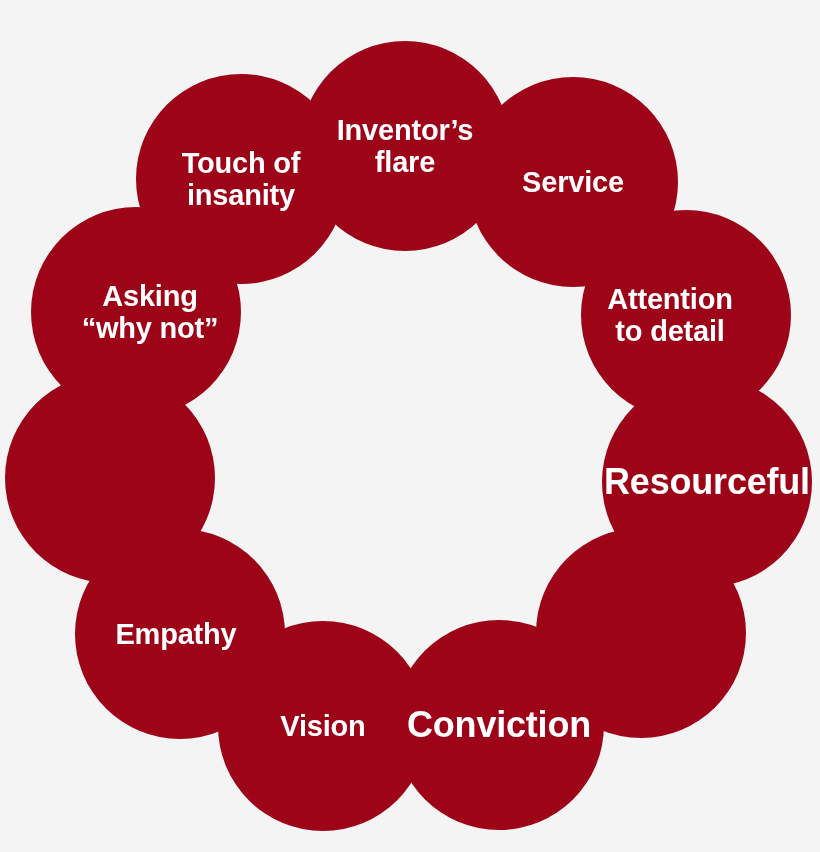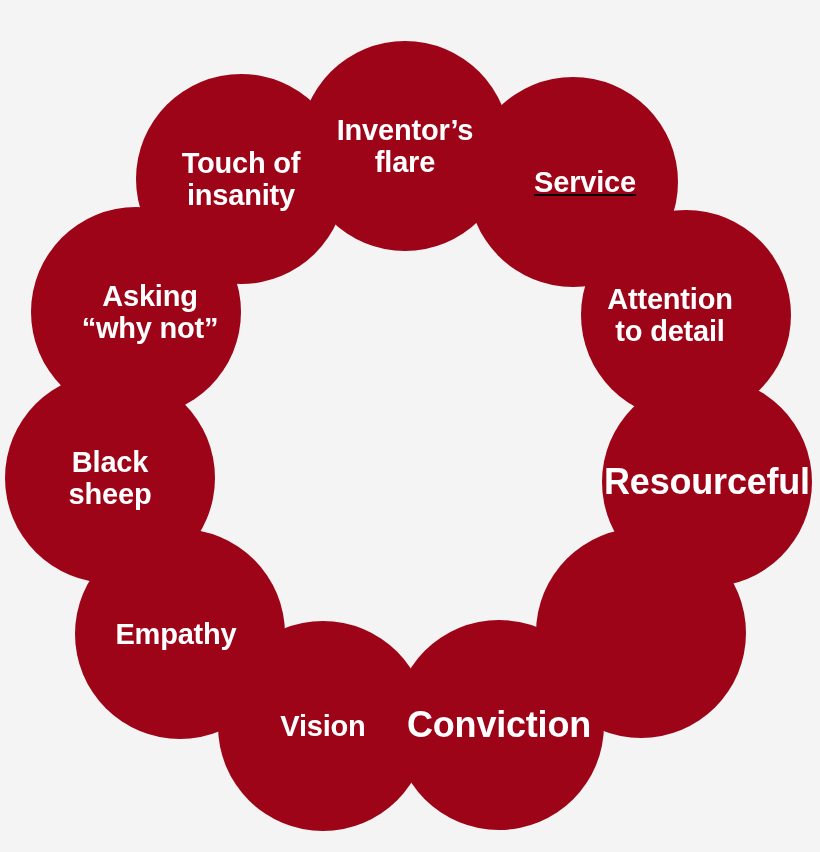--- a/index.html
+++ b/index.html
@@ -90,43 +90,39 @@
         <circle cx="136" cy="312" r="105" fill="#9d0418"></circle>
         <circle cx="241" cy="179" r="105" fill="#9d0418"></circle>
       </g>
   </svg>
 
   <div class="label-layer" id="label-layer">
       <div class="node" style="left: 405px; top: 146px;">
         <div class="node-label">Inventor’s
 flare</div>
       </div>
-      <div class="node" style="left: 585px; top: 182px; text-decoration: underline;">
+      <div class="node" style="left: 573px; top: 182px;">
         <div class="node-label">Service</div>
       </div>
       <div class="node" style="left: 670px; top: 315px;">
         <div class="node-label">Attention
 to detail</div>
       </div>
       <div class="node wide" style="left: 707px; top: 482px;">
         <div class="node-label">Resourceful</div>
       </div>
       <div class="node" style="left: 323px; top: 726px;">
         <div class="node-label">Vision</div>
       </div>
       <div class="node wide" style="left: 499px; top: 725px;">
         <div class="node-label">Conviction</div>
       </div>
       <div class="node" style="left: 176px; top: 634px;">
         <div class="node-label">Empathy</div>
       </div>
-      <div class="node" style="left: 110px; top: 478px;">
-        <div class="node-label">Black
-sheep</div>
-      </div>
       <div class="node" style="left: 150px; top: 312px;">
         <div class="node-label">Asking
 “why not”</div>
       </div>
       <div class="node" style="left: 241px; top: 179px;">
         <div class="node-label">Touch of
 insanity</div>
       </div>
     </div>
 

